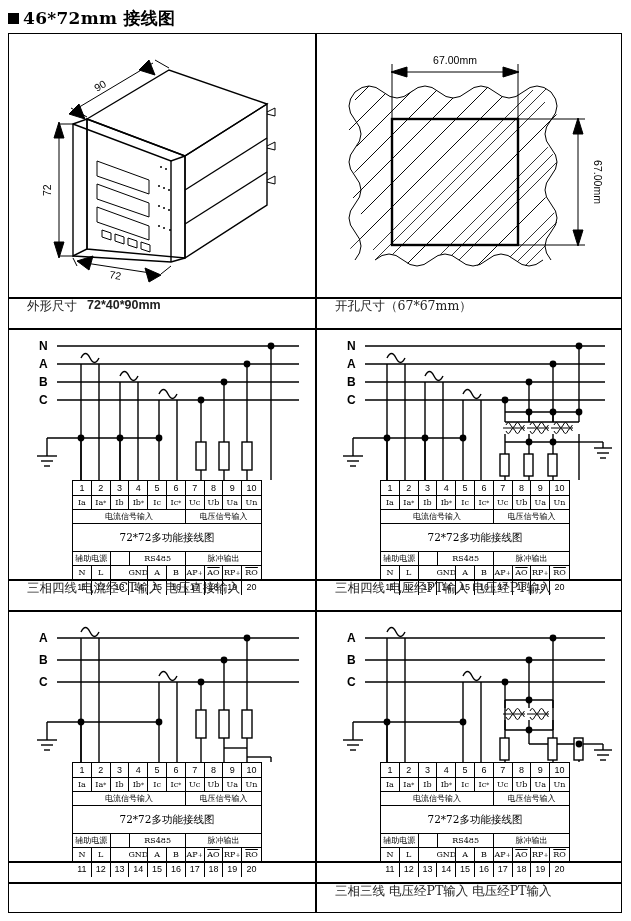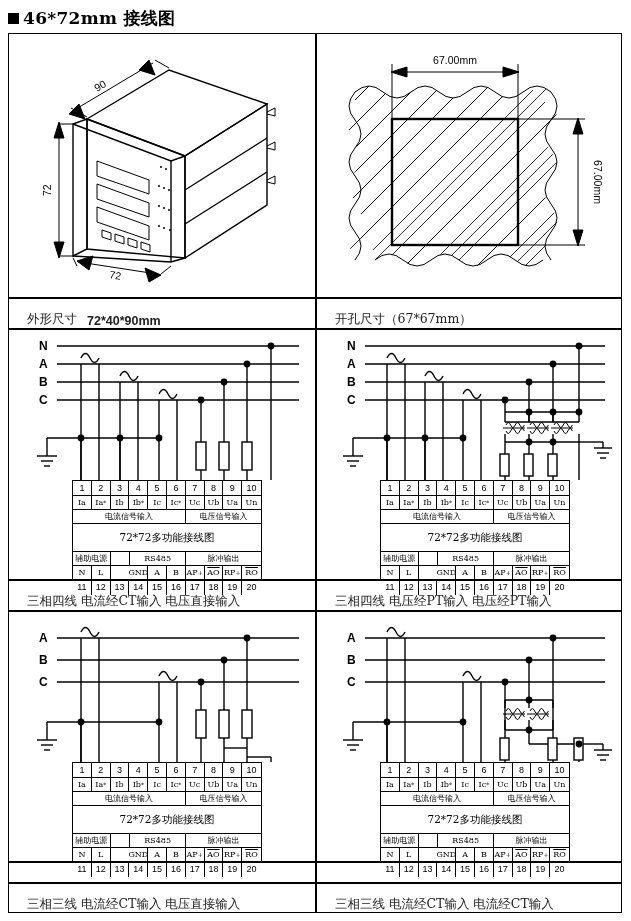--- a/index.html
+++ b/index.html
@@ -10,21 +10,21 @@
   .title-bar{position:absolute;left:8px;top:6px;height:24px;display:flex;align-items:center;gap:4px;}
   .title-sq{width:11px;height:11px;background:#000;display:inline-block;}
   .title-txt{font-family:"DejaVu Serif","Liberation Serif",serif;font-size:17px;font-weight:bold;letter-spacing:.3px;}
 
   
   .grid{position:absolute;left:8px;top:33px;width:614px;height:880px;border:1.6px solid #000;box-sizing:border-box;}
   .vdiv{position:absolute;top:0;bottom:0;width:1.6px;background:#000;left:306px;}
   .hline{position:absolute;left:0;right:0;height:1.6px;background:#000;}
   .cell{position:absolute;overflow:hidden;}
 
-  .cap{position:absolute;left:0;right:0;display:flex;align-items:flex-end;box-sizing:border-box;padding-left:18px;
+  .cap{position:absolute;left:0;right:0;display:flex;align-items:flex-start;box-sizing:border-box;padding-left:18px;
        font-family:"DejaVu Serif","Liberation Serif",serif;font-size:12.5px;color:#222;}
   .cap b{font-family:"Liberation Sans",sans-serif;font-weight:bold;font-size:12.5px;}
   .cap .sp{display:inline-block;width:10px;}
 
   svg{display:block;}
   .ln{stroke:#000;fill:none;}
   .thin{stroke-width:1;}
   .med{stroke-width:1.4;}
   .thick{stroke-width:2.4;}
   .hatch{stroke:#000;stroke-width:.8;fill:none;}
@@ -667,23 +667,20 @@
           <div class="tcell num" style="width:19px">14</div>
           <div class="tcell num" style="width:19px">15</div>
           <div class="tcell num" style="width:19px">16</div>
           <div class="tcell num" style="width:19px">17</div>
           <div class="tcell num" style="width:19px">18</div>
           <div class="tcell num" style="width:19px">19</div>
           <div class="tcell num" style="width:19px">20</div>
         </div>
       </div>
 
-    <div class="cap" style="top:849px;height:30px;width:305px">
-      <span>三相三线 电流经CT输入 电压直接输入</span>
-    </div>
 
     <div class="cell" style="left:308px;top:578px;width:303px;height:249px">
       <svg width="303" height="249" viewBox="0 0 303 249">
         <g class="ln med">
           <line x1="48" y1="26" x2="288" y2="26"></line>
           <line x1="48" y1="48" x2="288" y2="48"></line>
           <line x1="48" y1="70" x2="288" y2="70"></line>
         </g>
         <text class="phase" x="30" y="30">A</text>
         <text class="phase" x="30" y="52">B</text>
@@ -831,17 +828,17 @@
           <div class="tcell num" style="width:19px">15</div>
           <div class="tcell num" style="width:19px">16</div>
           <div class="tcell num" style="width:19px">17</div>
           <div class="tcell num" style="width:19px">18</div>
           <div class="tcell num" style="width:19px">19</div>
           <div class="tcell num" style="width:19px">20</div>
         </div>
       </div>
 
     <div class="cap" style="top:849px;height:30px;left:308px;width:303px">
-      <span>三相三线 电流经CT输入 电流经CT输入</span>
+      <span>三相三线 电压经PT输入 电压经PT输入</span>
     </div>
 
   </div>
 </div>
 
 </body></html>

